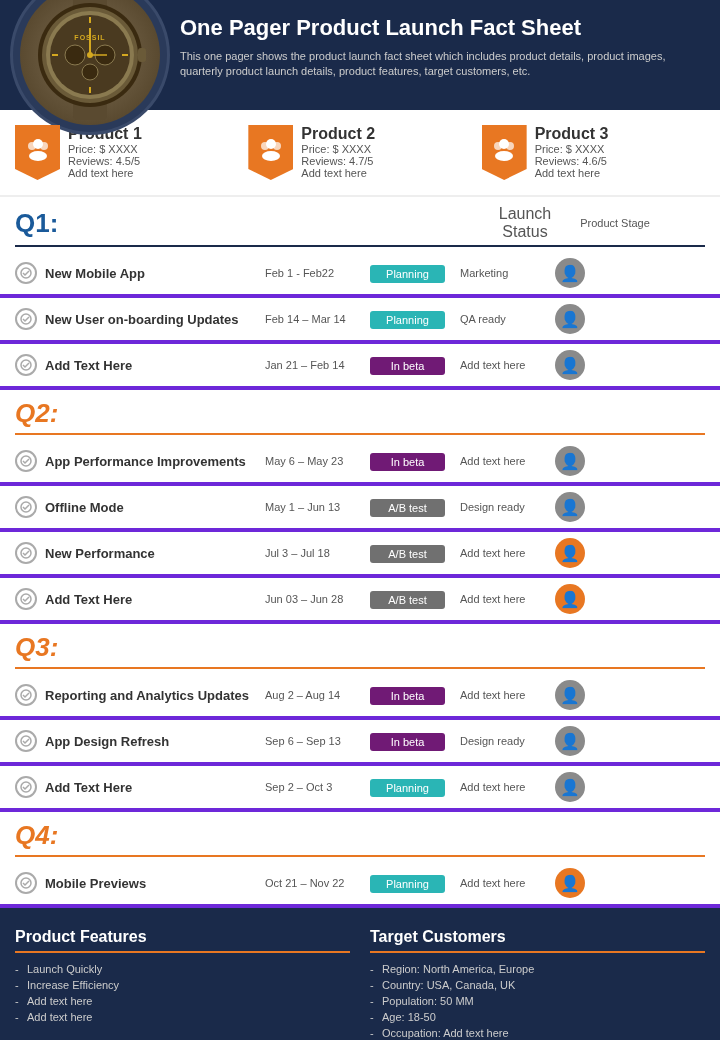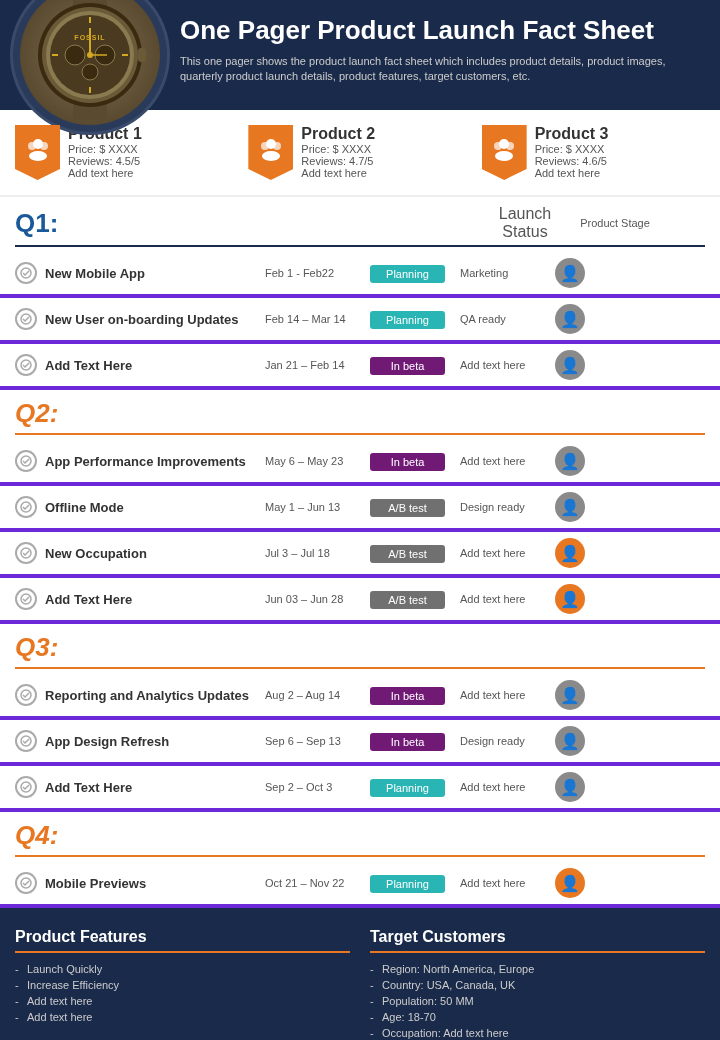--- a/index.html
+++ b/index.html
@@ -4,21 +4,21 @@
   <style>
     * { margin: 0; padding: 0; box-sizing: border-box; }
     body { width: 720px; min-height: 1040px; font-family: Arial, sans-serif; background: #fff; }
 
     
     .header { background: #1a2a4a; color: white; display: flex; align-items: stretch; min-height: 110px; }
     .header-watch { width: 180px; min-height: 110px; position: relative; }
     .watch-circle { width: 160px; height: 160px; border-radius: 50%; background: #2a3a5a; overflow: hidden; position: absolute; top: -25px; left: 10px; border: 3px solid #3a4a6a; display: flex; align-items: center; justify-content: center; }
     .watch-face { width: 140px; height: 140px; border-radius: 50%; background: radial-gradient(circle, #8a7a60 0%, #6a5a40 40%, #4a3a20 100%); display: flex; align-items: center; justify-content: center; font-size: 11px; color: #d4a820; font-weight: bold; letter-spacing: 1px; }
     .header-text { flex: 1; padding: 15px 15px 15px 0; }
-    .header-title { font-size: 26px; font-weight: bold; color: white; margin-bottom: 8px; }
+    .header-title { font-size: 22px; font-weight: bold; color: white; margin-bottom: 8px; }
     .header-desc { font-size: 11px; color: #ccc; line-height: 1.4; }
 
     
     .products-row { display: flex; padding: 15px 15px; background: #fff; gap: 10px; border-bottom: 2px solid #eee; }
     .product-item { display: flex; align-items: flex-start; gap: 8px; flex: 1; }
     .product-icon { width: 45px; height: 55px; background: #e87722; clip-path: polygon(0 0, 100% 0, 100% 80%, 50% 100%, 0 80%); display: flex; align-items: center; justify-content: center; flex-shrink: 0; }
     .product-icon-inner { color: white; font-size: 18px; margin-top: -5px; }
     .product-info { flex: 1; }
     .product-name { font-size: 16px; font-weight: bold; color: #333; }
     .product-price { font-size: 11px; color: #555; }
@@ -246,21 +246,21 @@
     <div class="item-stage">Design ready</div>
     <div class="item-avatar avatar-gray">👤</div>
   </div>
   <div class="item-row">
     <div class="item-check">
       <svg viewBox="0 0 12 12">
           <circle cx="6" cy="6" r="5" fill="none" stroke="#aaa" stroke-width="1.5"></circle>
           <polyline points="3,6 5,8 9,4" fill="none" stroke="#aaa" stroke-width="1.5"></polyline>
         </svg>
     </div>
-    <div class="item-name">New Occupation</div>
+    <div class="item-name">New Performance</div>
     <div class="item-date">Jul 3 – Jul 18</div>
     <div class="item-status"><span class="badge badge-abtest">A/B test</span></div>
     <div class="item-stage">Add text here</div>
     <div class="item-avatar avatar-orange">👤</div>
   </div>
   <div class="item-row">
     <div class="item-check">
       <svg viewBox="0 0 12 12">
           <circle cx="6" cy="6" r="5" fill="none" stroke="#aaa" stroke-width="1.5"></circle>
           <polyline points="3,6 5,8 9,4" fill="none" stroke="#aaa" stroke-width="1.5"></polyline>
@@ -353,19 +353,19 @@
       <li>Add text here</li>
     </ul>
   </div>
   <div class="footer-right">
     <div class="footer-title">Target Customers</div>
     <div class="footer-underline"></div>
     <ul class="footer-list">
       <li>Region:  North America, Europe</li>
       <li>Country:  USA, Canada, UK</li>
       <li>Population:  50 MM</li>
-      <li>Age:  18-70</li>
+      <li>Age:  18-50</li>
       <li>Occupation:  Add text here</li>
       <li>Add text here</li>
       <li>Add text here</li>
     </ul>
   </div>
 </div>
 
 </body></html>

